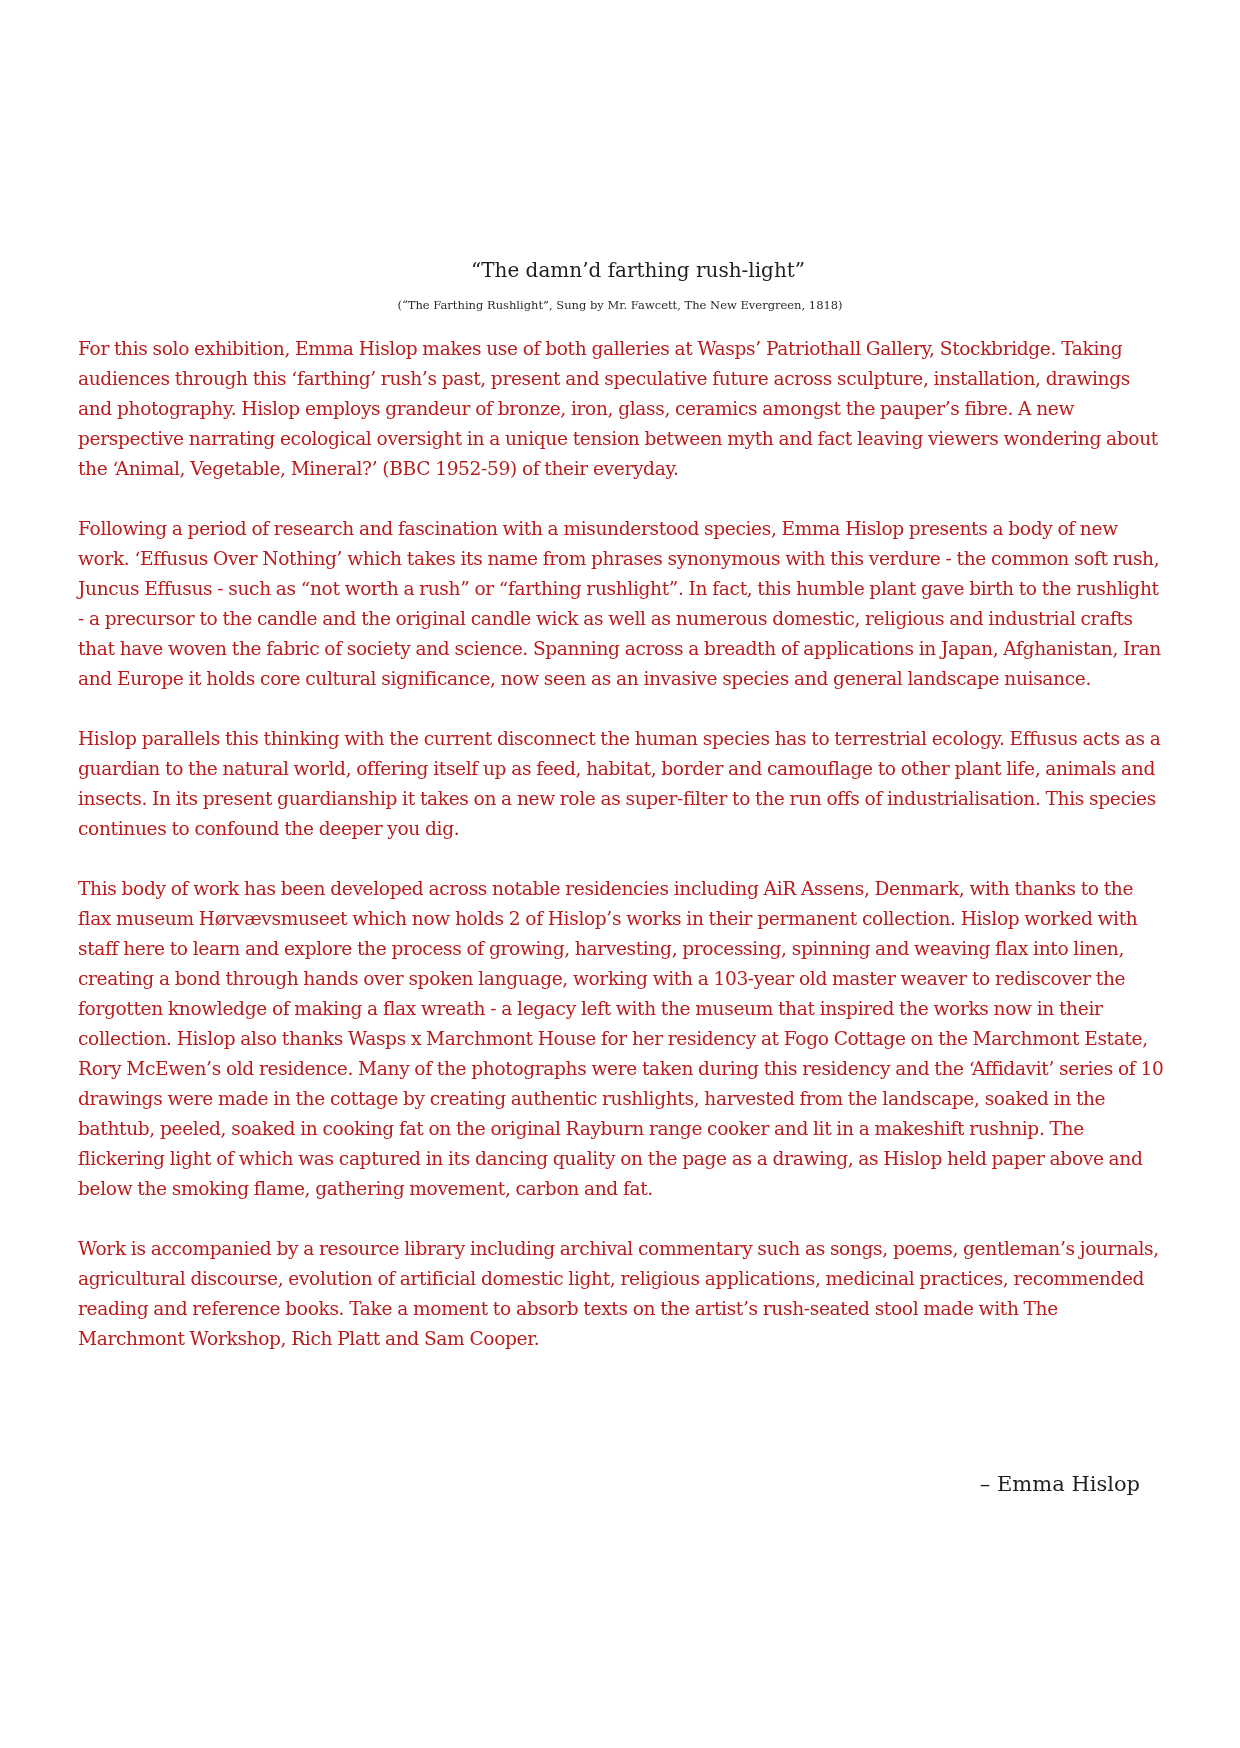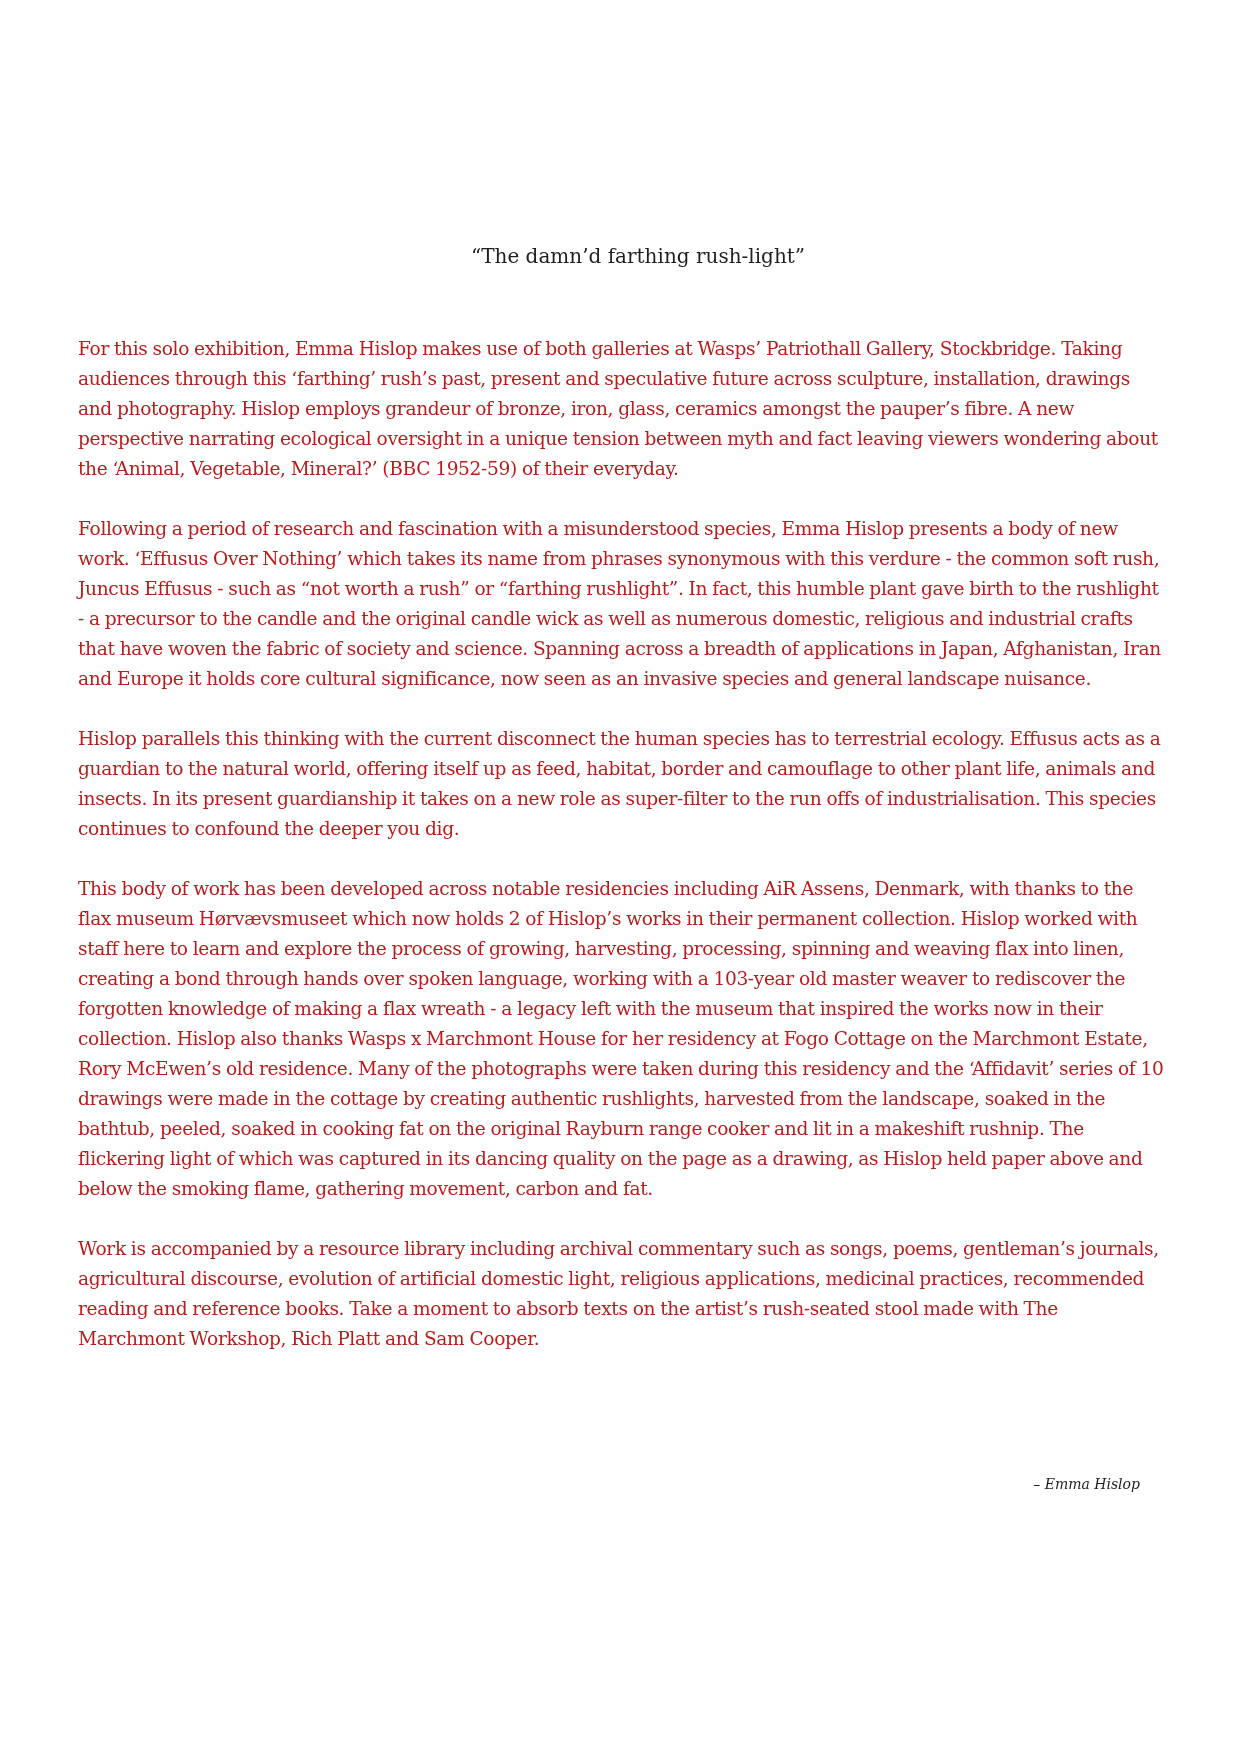--- a/index.html
+++ b/index.html
@@ -25,21 +25,21 @@
     .epigraph {
       position: absolute;
       top: 243px;
       left: 0;
       width: 1240px;
       text-align: center;
     }
     .epigraph-quote {
       font-size: 20px;
       line-height: 26px;
-      margin: 0;
+      margin: 14px;
       color: #1f1f1f;
       padding-left: 36px;
     }
     .epigraph-source {
       font-size: 11.5px;
       line-height: 16px;
       margin: 10px 0 0 0;
       color: #2a2a2a;
     }
     .body-text {
@@ -53,32 +53,32 @@
       line-height: 30px;
       margin: 0 0 30px 0;
       letter-spacing: -0.35px;
       word-spacing: -0.5px;
       color: #b91c1c;
     }
     .signature {
       position: absolute;
       top: 1470px;
       right: 100px;
-      font-size: 14px;
+      font-size: 21px;
       line-height: 28px;
-      font-style: italic;
       color: #1f1f1f;
     }
   </style>
 </head>
 <body>
 
 <div class="page">
   <div class="epigraph">
     <p class="epigraph-quote">“The damn’d farthing rush-light”</p>
+    <p class="epigraph-source">(“The Farthing Rushlight”, Sung by Mr. Fawcett, The New Evergreen, 1818)</p>
   </div>
 
   <div class="body-text">
     <p class="para">For this solo exhibition, Emma Hislop makes use of both galleries at Wasps’ Patriothall Gallery, Stockbridge. Taking audiences through this ‘farthing’ rush’s past, present and speculative future across sculpture, installation, drawings and photography. Hislop employs grandeur of bronze, iron, glass, ceramics amongst the pauper’s fibre. A new perspective narrating ecological oversight in a unique tension between myth and fact leaving viewers wondering about the ‘Animal, Vegetable, Mineral?’ (BBC 1952-59) of their everyday.</p>
     <p class="para">Following a period of research and fascination with a misunderstood species, Emma Hislop presents a body of new work. ‘Effusus Over Nothing’ which takes its name from phrases synonymous with this verdure - the common soft rush, Juncus Effusus - such as “not worth a rush” or “farthing rushlight”. In fact, this humble plant gave birth to the rushlight - a precursor to the candle and the original candle wick as well as numerous domestic, religious and industrial crafts that have woven the fabric of society and science. Spanning across a breadth of applications in Japan, Afghanistan, Iran and Europe it holds core cultural significance, now seen as an invasive species and general landscape nuisance.</p>
     <p class="para">Hislop parallels this thinking with the current disconnect the human species has to terrestrial ecology. Effusus acts as a guardian to the natural world, offering itself up as feed, habitat, border and camouflage to other plant life, animals and insects. In its present guardianship it takes on a new role as super-filter to the run offs of industrialisation. This species continues to confound the deeper you dig.</p>
     <p class="para">This body of work has been developed across notable residencies including AiR Assens, Denmark, with thanks to the flax museum Hørvævsmuseet which now holds 2 of Hislop’s works in their permanent collection. Hislop worked with staff here to learn and explore the process of growing, harvesting, processing, spinning and weaving flax into linen, creating a bond through hands over spoken language, working with a 103-year old master weaver to rediscover the forgotten knowledge of making a flax wreath - a legacy left with the museum that inspired the works now in their collection. Hislop also thanks Wasps x Marchmont House for her residency at Fogo Cottage on the Marchmont Estate, Rory McEwen’s old residence. Many of the photographs were taken during this residency and the ‘Affidavit’ series of 10 drawings were made in the cottage by creating authentic rushlights, harvested from the landscape, soaked in the bathtub, peeled, soaked in cooking fat on the original Rayburn range cooker and lit in a makeshift rushnip. The flickering light of which was captured in its dancing quality on the page as a drawing, as Hislop held paper above and below the smoking flame, gathering movement, carbon and fat.</p>
     <p class="para">Work is accompanied by a resource library including archival commentary such as songs, poems, gentleman’s journals, agricultural discourse, evolution of artificial domestic light, religious applications, medicinal practices, recommended reading and reference books. Take a moment to absorb texts on the artist’s rush-seated stool made with The Marchmont Workshop, Rich Platt and Sam Cooper.</p>
   </div>
 

